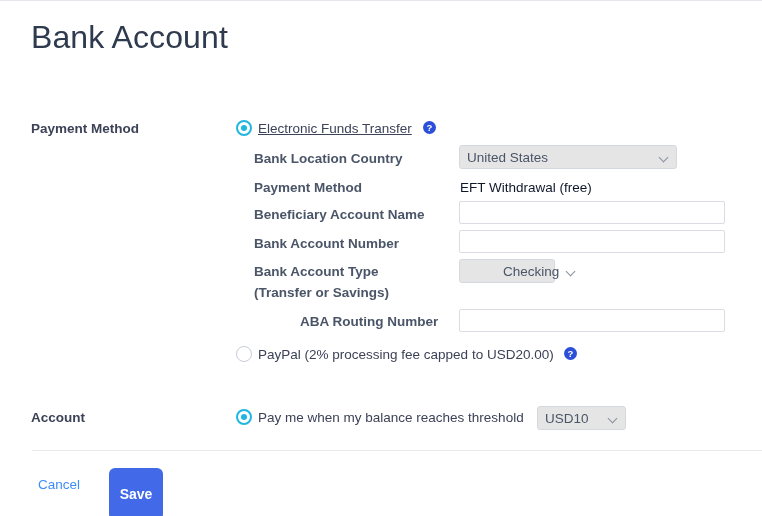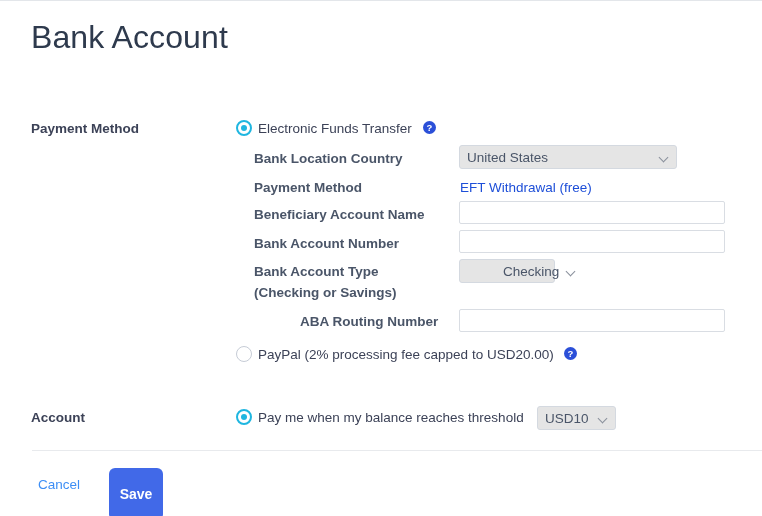--- a/index.html
+++ b/index.html
@@ -50,21 +50,21 @@
     font-size: 13.5px;
     font-weight: 600;
     color: #4a5568;
     white-space: nowrap;
     line-height: 19px;
   }
   .static-value {
     position: absolute;
     font-size: 13.5px;
     font-weight: 400;
-    color: #1d4ed8;
+    color: #0f172a;
     white-space: nowrap;
     line-height: 19px;
   }
 
   
   .radio {
     position: absolute;
     width: 16px; height: 16px;
     border-radius: 50%;
     background: #ffffff;
@@ -196,57 +196,57 @@
 
 <div class="top-rule"></div>
 
 <div class="page">
 
   <div class="page-title">Bank Account</div>
 
   <div class="section-label" style="top:121px;">Payment Method</div>
 
   <div class="radio on" style="left:236px; top:120px;"></div>
-  <div class="radio-text" style="left:258px; top:120px;">Electronic Funds Transfer</div>
+  <div class="radio-text" style="left:258px; top:120px;text-decoration:underline;">Electronic Funds Transfer</div>
   <div class="help-icon" style="left:423px; top:121px;">?</div>
 
   <div class="row-label" style="left:254px; top:149px;">Bank Location Country</div>
   <div class="select" style="left:459px; top:145px; width:218px;">
     <span class="sel-value">United States</span>
     <span class="chev"></span>
   </div>
 
   <div class="row-label" style="left:254px; top:178px;">Payment Method</div>
   <div class="static-value" style="left:460px; top:178px;">EFT Withdrawal (free)</div>
 
   <div class="row-label" style="left:254px; top:205px;">Beneficiary Account Name</div>
   <input class="text-input" style="left: 459px; top: 201px; width: 266px;" type="text" value="">
 
   <div class="row-label" style="left:254px; top:234px;">Bank Account Number</div>
   <input class="text-input" style="left: 459px; top: 230px; width: 266px;" type="text" value="">
 
   <div class="row-label" style="left:254px; top:262px;">Bank Account Type</div>
-  <div class="row-label" style="left:254px; top:283px;">(Checking or Savings)</div>
+  <div class="row-label" style="left:254px; top:283px;">(Transfer or Savings)</div>
   <div class="select" style="left:459px; top:259px; width:96px;padding-left:43px;">
     <span class="sel-value">Checking</span>
     <span class="chev"></span>
   </div>
 
   <div class="row-label" style="left:254px; top:312px;margin-left:46px;">ABA Routing Number</div>
   <input class="text-input" style="left: 459px; top: 309px; width: 266px;" type="text" value="">
 
   <div class="radio off" style="left:236px; top:346px;"></div>
   <div class="radio-text" style="left:258px; top:346px;">PayPal (2% processing fee capped to USD20.00)</div>
   <div class="help-icon" style="left:564px; top:347px;">?</div>
 
   <div class="section-label" style="top:410px;">Account</div>
 
   <div class="radio on" style="left:236px; top:409px;"></div>
   <div class="radio-text" style="left:258px; top:409px;">Pay me when my balance reaches threshold</div>
-  <div class="select" style="left:537px; top:406px; width:79px;">
+  <div class="select" style="left:537px; top:406px; width:89px;">
     <span class="sel-value">USD10</span>
     <span class="chev"></span>
   </div>
 
   <div class="divider"></div>
 
   <button class="btn-cancel">Cancel</button>
   <button class="btn-save">Save</button>
 
 </div>

